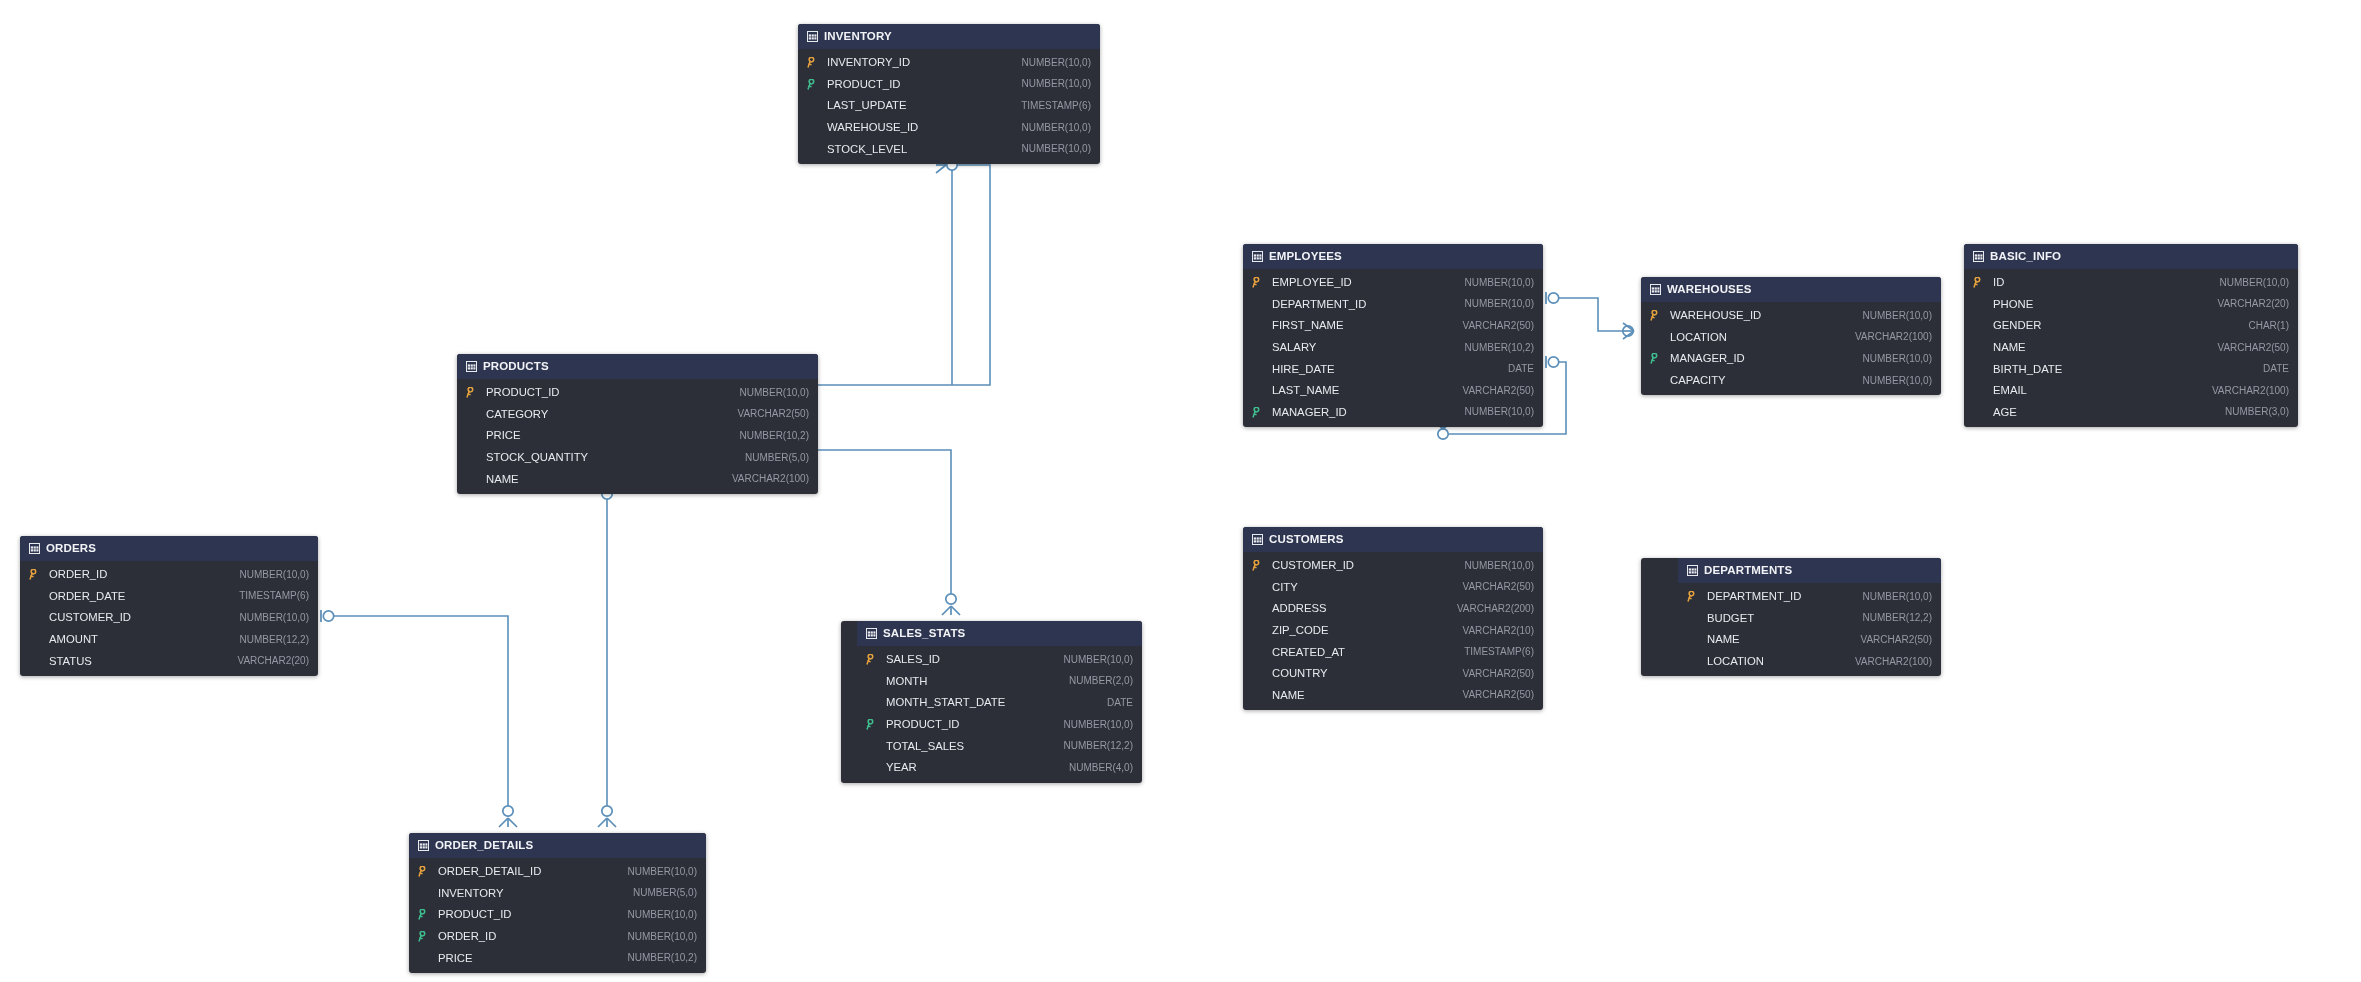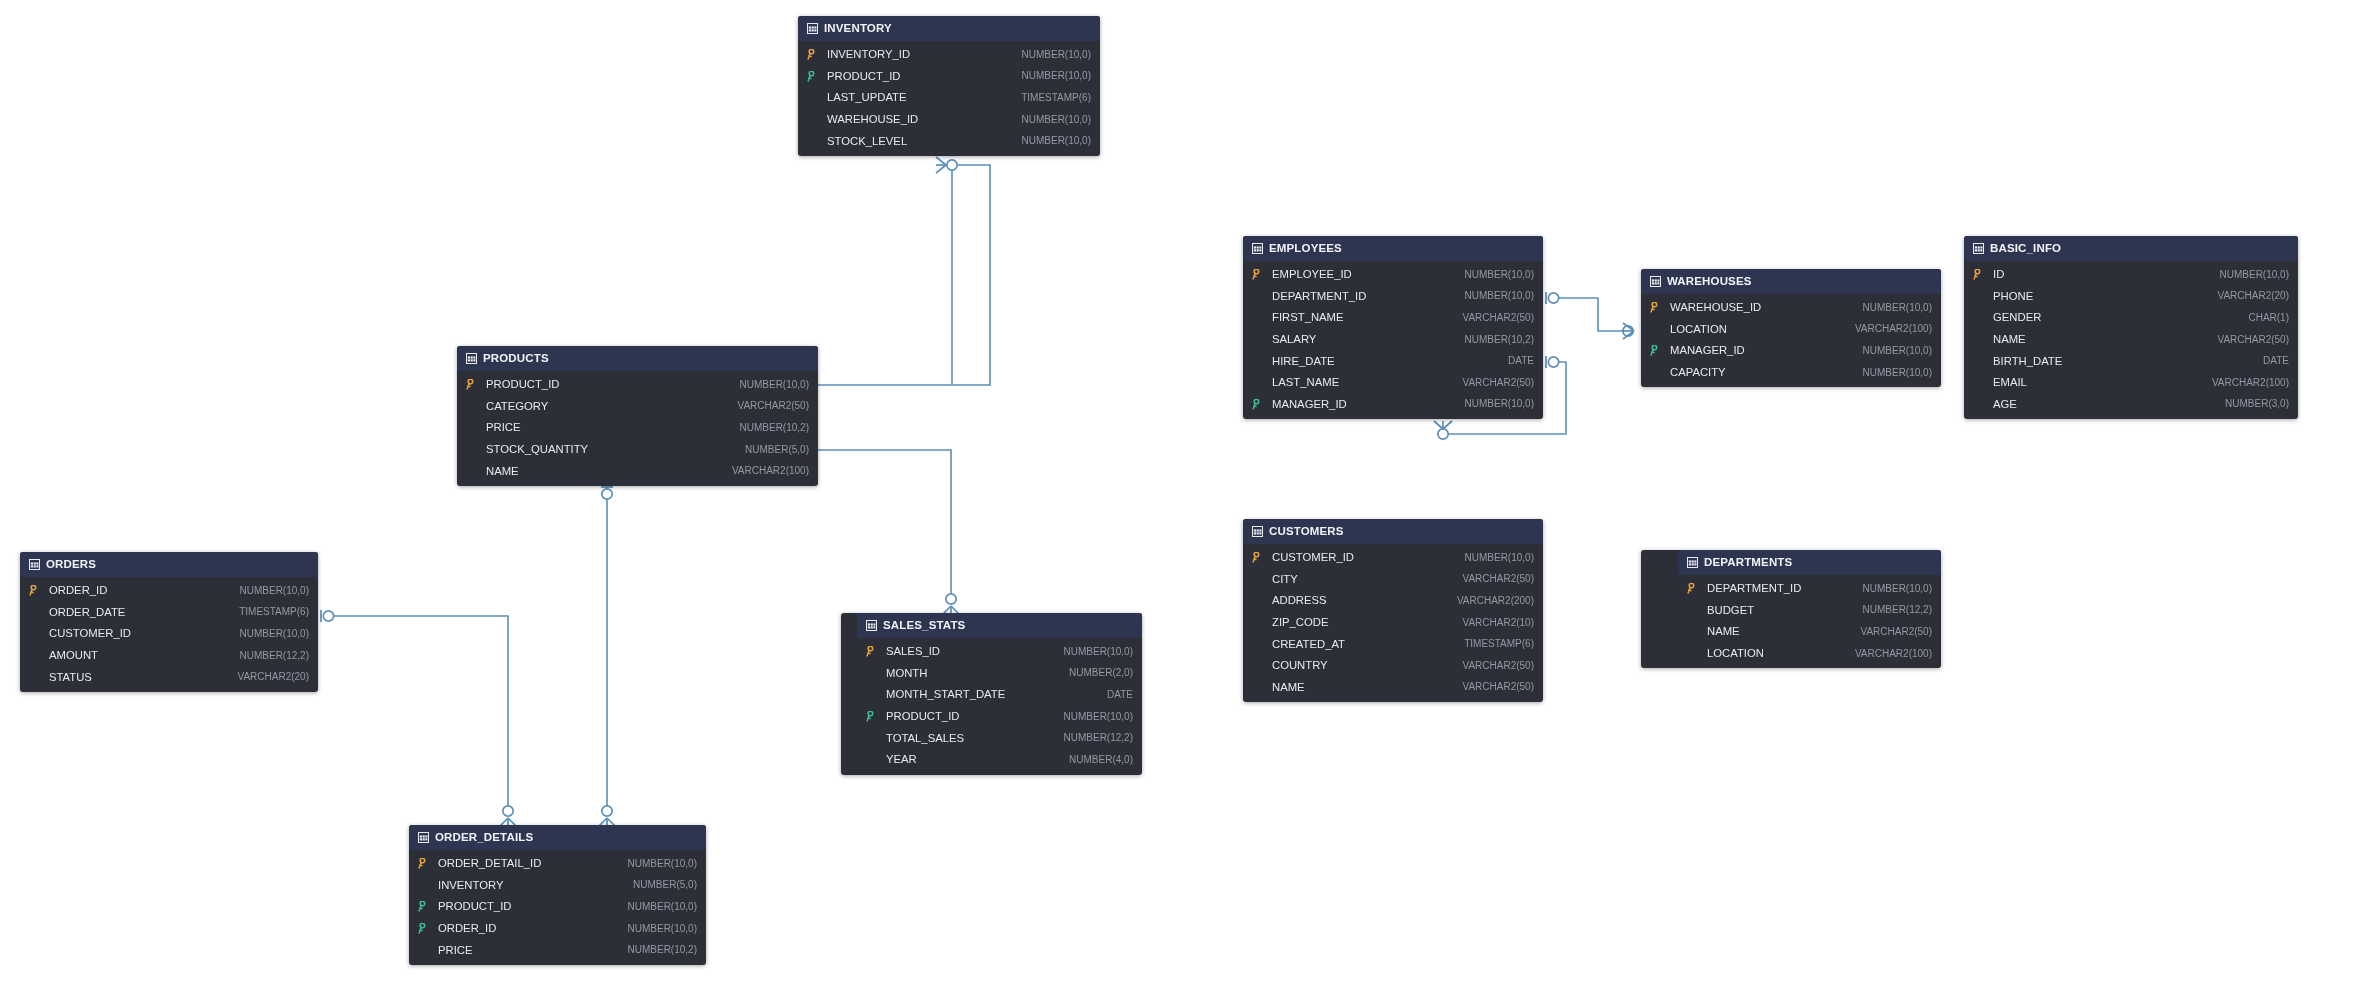--- a/index.html
+++ b/index.html
@@ -22,20 +22,21 @@
     pointer-events: none;
     z-index: 1;
   }
   .entity {
     position: absolute;
     z-index: 5;
     background: #2c2f38;
     border-radius: 3px;
     box-shadow: 0 1px 4px rgba(0,0,0,0.35);
     overflow: hidden;
+    margin-top: 8px;
   }
   .entity-header {
     background: #2e3550;
     height: 25px;
     display: flex;
     align-items: center;
     padding: 0 9px;
     gap: 6px;
   }
   .tbl-icon {
@@ -563,21 +564,21 @@
             <span class="col-name">NAME</span>
             <span class="col-type">VARCHAR2(50)</span>
           </div>
           <div class="col-row">
             <span class="key-slot"></span>
             <span class="col-name">LOCATION</span>
             <span class="col-type">VARCHAR2(100)</span>
           </div>
         </div>
       </div>
-      <div class="entity" style="left: 20px; top: 552px; width: 298px;">
+      <div class="entity" style="left: 20px; top: 528px; width: 298px;">
         <div class="entity-header">
           <span class="tbl-icon">
             <svg width="11" height="11" viewBox="0 0 11 11">
               <rect x="0.5" y="0.5" width="10" height="10" fill="none" stroke="#e8eaee" stroke-width="1"></rect>
               <rect x="1.8" y="3.4" width="2.2" height="2.2" fill="#e8eaee"></rect>
               <rect x="4.6" y="3.4" width="2.2" height="2.2" fill="#e8eaee"></rect>
               <rect x="7.4" y="3.4" width="2.0" height="2.2" fill="#e8eaee"></rect>
               <rect x="1.8" y="6.3" width="2.2" height="2.2" fill="#e8eaee"></rect>
               <rect x="4.6" y="6.3" width="2.2" height="2.2" fill="#e8eaee"></rect>
               <rect x="7.4" y="6.3" width="2.0" height="2.2" fill="#e8eaee"></rect>

